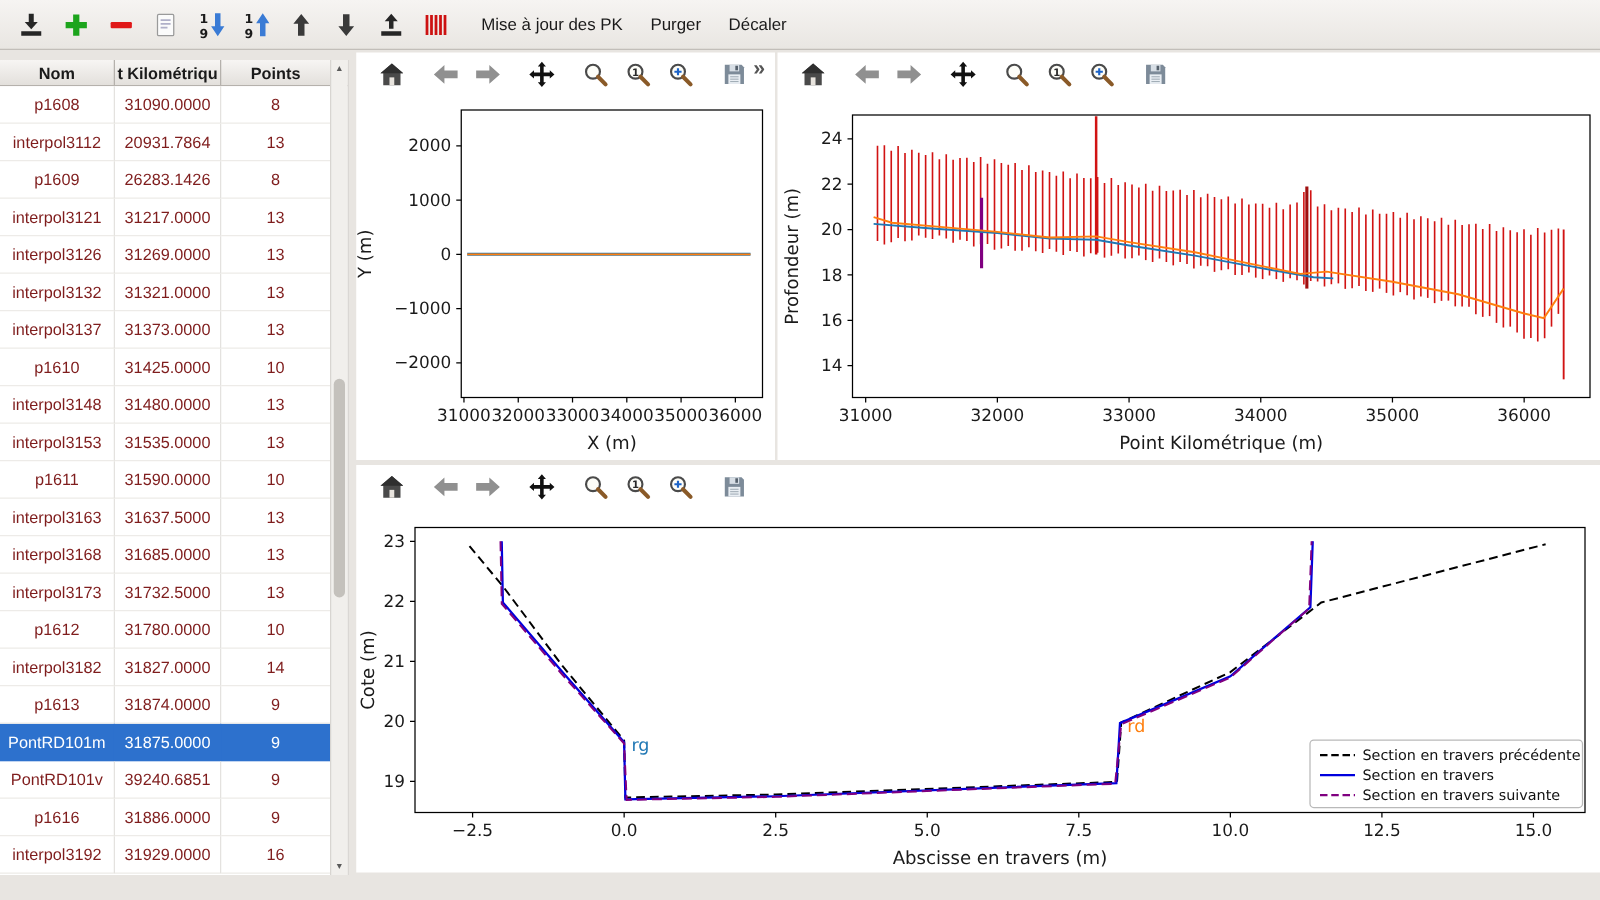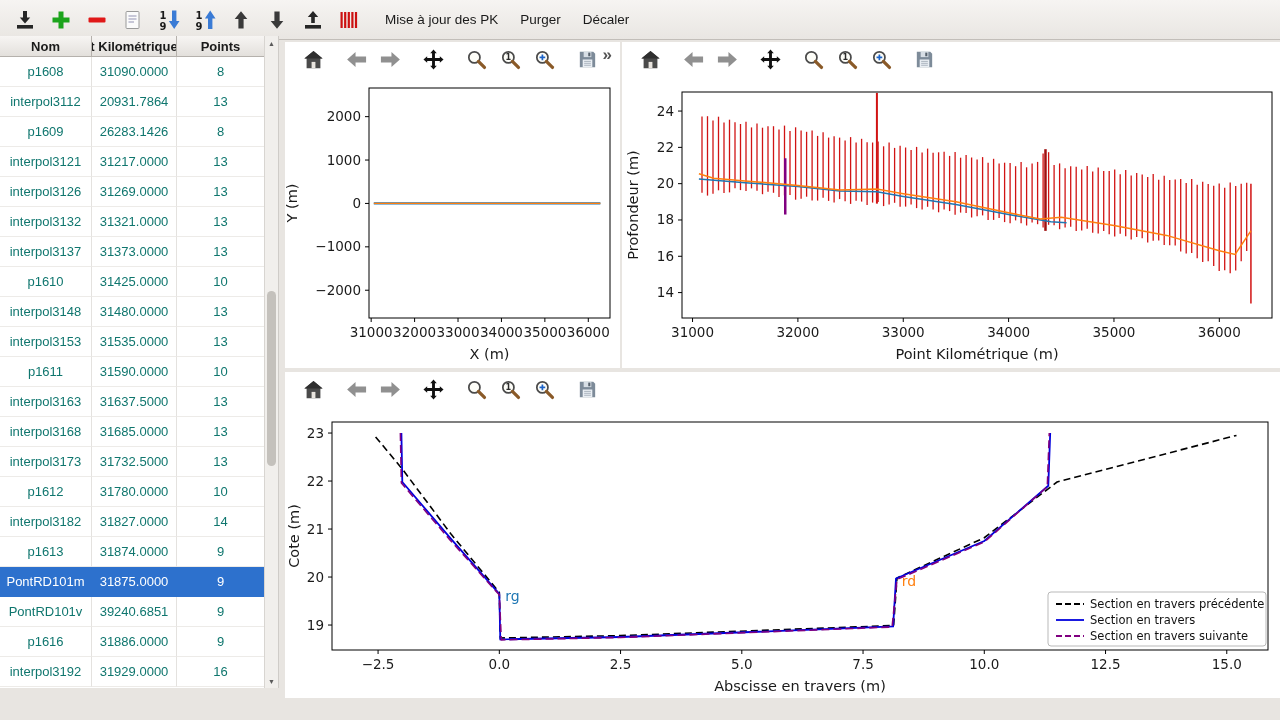--- a/index.html
+++ b/index.html
@@ -11,29 +11,29 @@
     background:linear-gradient(#f6f4f2,#e9e6e2);border-bottom:1px solid #c2beb9;
     display:flex;align-items:center;padding-left:10px;}
   #topbar-buttons{display:flex;align-items:center;gap:6px;}
   .tb-btn{width:30px;height:30px;border:none;background:transparent;border-radius:4px;
     display:flex;align-items:center;justify-content:center;padding:0;}
   .tb-btn .ic,.tb-btn svg{width:24px;height:24px;display:block;}
   #topbar-actions{display:flex;align-items:flex-end;margin-left:10px;}
   .tb-action{font-size:13.5px;color:#1a1a1a;padding:6px 11px;cursor:default;}
 
   
-  #left-panel{position:absolute;left:0;top:36px;width:279px;height:652px;background:#fff;
+  #left-panel{position:absolute;left:0;top:48px;width:279px;height:652px;background:#fff;
     border-right:1px solid #cfccc8;}
   .thead{display:flex;height:21px;background:linear-gradient(#f7f5f3,#e3e0dc);
     border-bottom:1px solid #b5b1ac;font-weight:bold;font-size:13px;color:#1a1a1a;}
   .hcell{display:flex;align-items:center;justify-content:center;height:100%;
     border-right:1px solid #b5b1ac;overflow:hidden;white-space:nowrap;}
   .c0{width:92px;}.c1{width:85px;}.c2{width:88px;}
   #tbody{position:absolute;top:21px;left:0;width:265px;}
-  .trow{display:flex;height:30px;font-size:13px;color:#0f766e;background:#fff;}
+  .trow{display:flex;height:30px;font-size:13px;color:#7f1d1d;background:#fff;}
   .tcell{display:flex;align-items:center;justify-content:center;height:100%;
     border-right:1px solid #e4e2df;border-bottom:1px solid #edebe8;overflow:hidden;white-space:nowrap;}
   .trow.sel{background:var(--sel,#2d71cd);color:#fff;}
   .trow.sel .tcell{border-right-color:var(--sel,#2d71cd);border-bottom-color:var(--sel,#2d71cd);text-align:center;}
 
   
   #vscroll{position:absolute;right:0;top:0;width:14px;height:652px;background:#f1efec;
     border-left:1px solid #d8d5d1;}
   .sb-arrow{position:absolute;left:0;width:13px;height:14px;font-size:7px;color:#5a5a5a;
     display:flex;align-items:center;justify-content:center;}
@@ -149,21 +149,21 @@
   <div id="topbar-actions">
       <div class="tb-action">Mise à jour des PK</div>
       <div class="tb-action">Purger</div>
       <div class="tb-action">Décaler</div>
     </div>
 </div>
 
 <div id="left-panel">
   <div class="thead">
     <div class="hcell c0">Nom</div>
-    <div class="hcell c1">t Kilométrique</div>
+    <div class="hcell c1">t Kilométriqu</div>
     <div class="hcell c2">Points</div>
   </div>
   <div id="tbody">
       <div class="trow">
         <div class="tcell c0">p1608</div>
         <div class="tcell c1">31090.0000</div>
         <div class="tcell c2">8</div>
       </div>
       <div class="trow">
         <div class="tcell c0">interpol3112</div>

